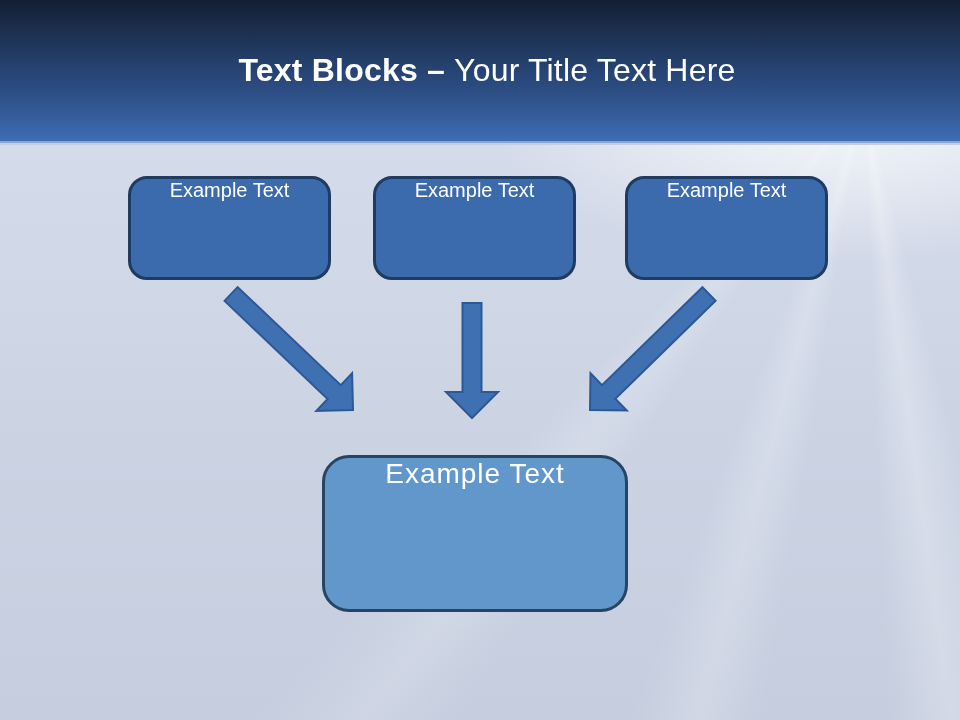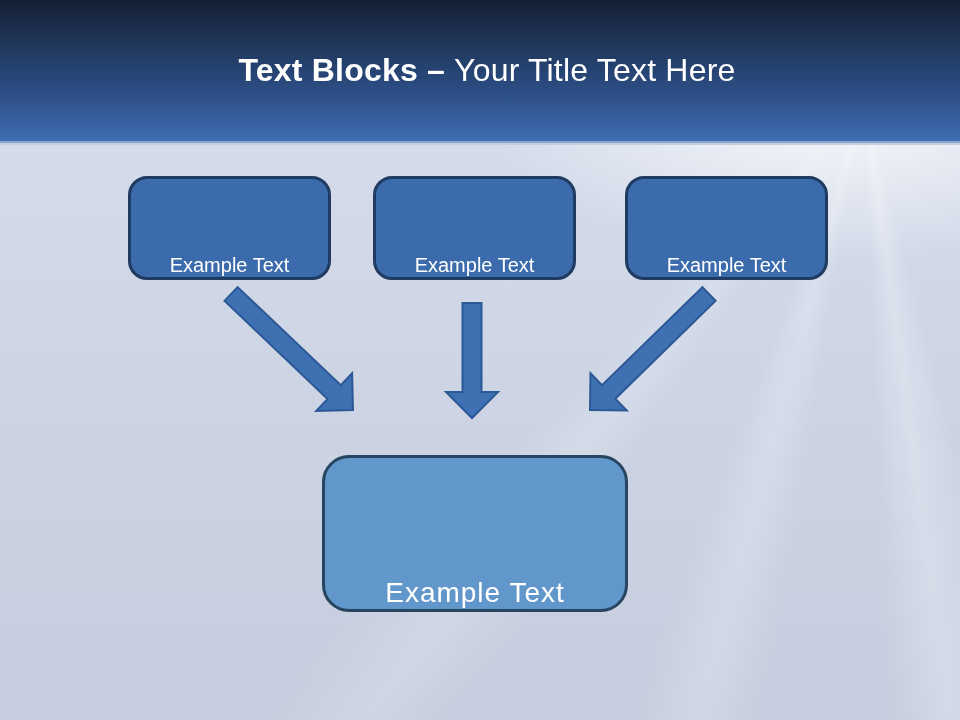--- a/index.html
+++ b/index.html
@@ -55,21 +55,21 @@
         rgba(255,255,255,0)  360deg),
       radial-gradient(ellipse 55% 42% at 87% -8%,
         rgba(255,255,255,0.85), rgba(255,255,255,0) 68%),
       linear-gradient(180deg, #d4dbea 0%, #ccd4e4 48%, #c5cdde 100%);
   }
 
   
   .box {
     position: absolute;
     box-sizing: border-box;
-    display: flex; align-items: flex-end; justify-content: center;
+    display: flex; align-items: flex-start; justify-content: center;
     text-align: center;
     color: #ffffff;
   }
   .source-box {
     width: 203px; height: 104px;
     background: var(--box-fill, #3b6bac);
     border: 3px solid var(--box-border, #1f3b60);
     border-radius: 19px;
     font-size: 20px;
   }

